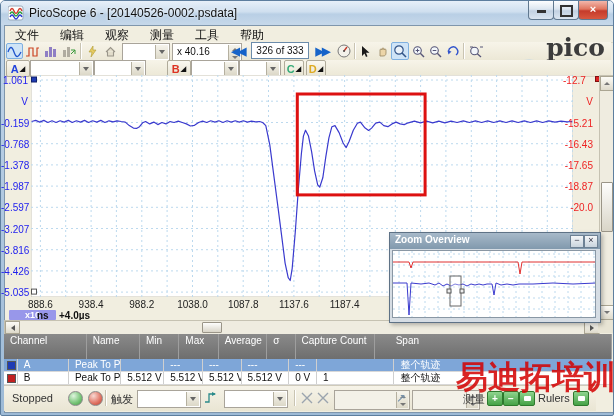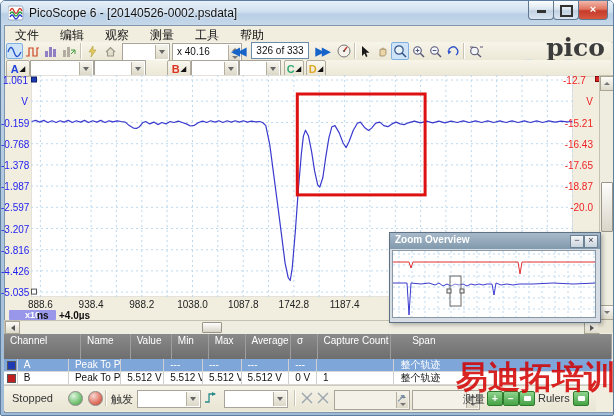--- a/index.html
+++ b/index.html
@@ -336,21 +336,21 @@
       <div class="gutter-label" style="left: 562px; width: 30px; text-align: right; color: rgb(238, 34, 34); top: 158.9px;">-17.65</div>
       <div class="gutter-label" style="left: 562px; width: 30px; text-align: right; color: rgb(238, 34, 34); top: 180.1px;">-18.87</div>
       <div class="gutter-label" style="left: 562px; width: 30px; text-align: right; color: rgb(238, 34, 34); top: 201.3px;">-20.0</div>
     </div>
   <div id="x-axis">
       <div class="xlab" style="top: 298px; left: 17.4px;">888.6</div>
       <div class="xlab" style="top: 298px; left: 68.1px;">938.4</div>
       <div class="xlab" style="top: 298px; left: 118.8px;">988.2</div>
       <div class="xlab" style="top: 298px; left: 169.5px;">1038.0</div>
       <div class="xlab" style="top: 298px; left: 220.2px;">1087.8</div>
-      <div class="xlab" style="top: 298px; left: 270.9px;">1742.8</div>
+      <div class="xlab" style="top: 298px; left: 270.9px;">1137.6</div>
       <div class="xlab" style="top: 298px; left: 321.6px;">1187.4</div>
     </div>
   <div class="abs" style="left:594px;top:75px;width:6px;height:6px;background:#dd2222;border:1px solid #801010"></div>
 
   <div class="badge" style="left:8px;top:309px">x10</div>
   <div class="gutter-label" style="left:36px;top:309px;color:#111;font-weight:bold">ns</div>
   <div class="gutter-label" style="left:58px;top:309px;color:#111;font-weight:bold">+4.0µs</div>
 
   <div class="sb" style="left:598px;top:74px;width:14px;height:244px">
     <div class="sb-btn" style="left:0;top:0;width:12px;height:13px">
@@ -407,21 +407,20 @@
         <rect x="57" y="25" width="11" height="30" fill="rgba(255,255,255,0.35)" stroke="#666" stroke-width="1"></rect>
         <rect x="54" y="38" width="4" height="4" fill="#eee" stroke="#555"></rect>
         <rect x="67" y="38" width="4" height="4" fill="#eee" stroke="#555"></rect>
       </svg>
   </div>
 
   <div id="meas-table">
       <div class="thead">
         <div class="th" style="width: 82px;">Channel</div>
         <div class="th" style="width: 50px;">Name</div>
-        <div class="th" style="width: 40px;">Value</div>
         <div class="th" style="width: 35px;">Min</div>
         <div class="th" style="width: 35px;">Max</div>
         <div class="th" style="width: 45px;">Average</div>
         <div class="th" style="width: 23px;">σ</div>
         <div class="th" style="width: 78px;">Capture Count</div>
         <div class="th" style="width: 233px; margin-left: 15px;">Span</div>
       </div>
       <div class="trow sel">
         <div class="td" style="width: 14px; padding: 0px;">
           <div class="marker" style="background: rgb(31, 59, 179);"></div>

